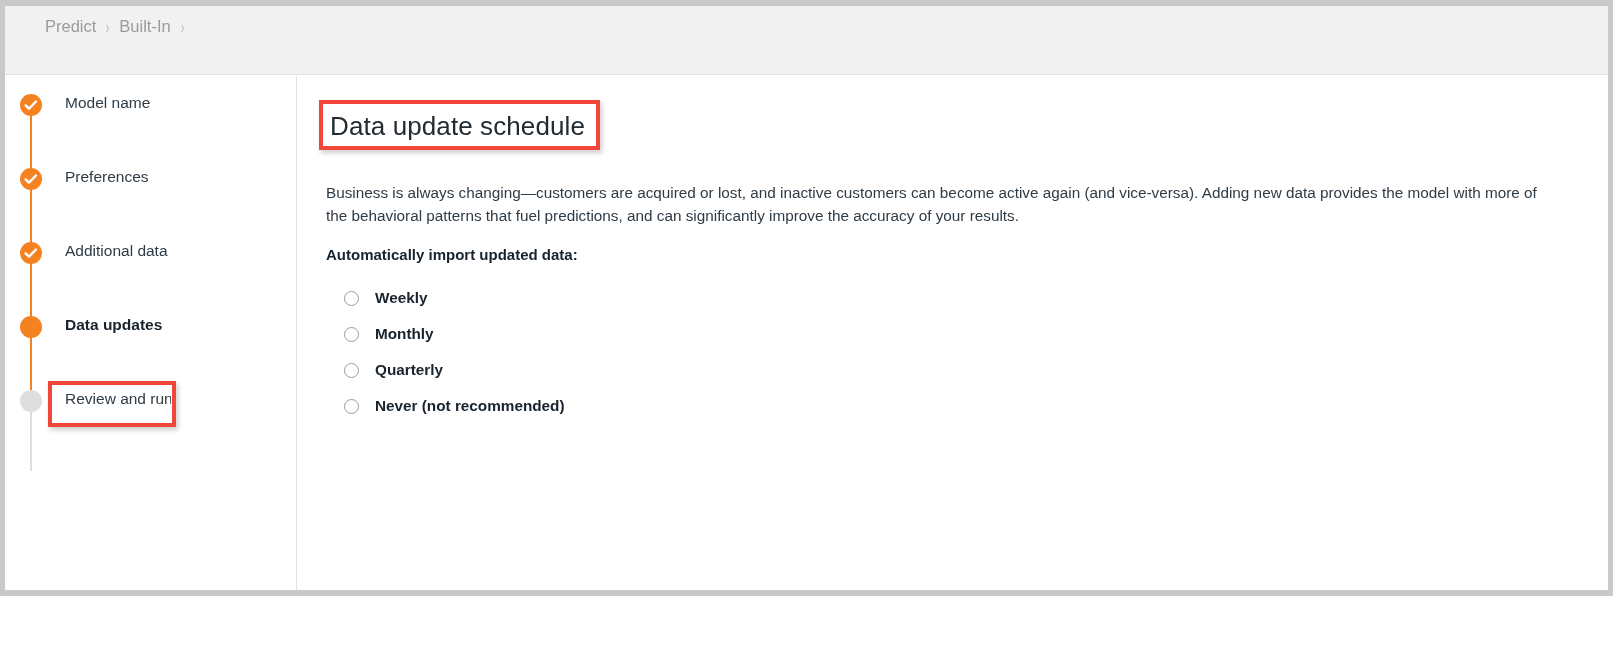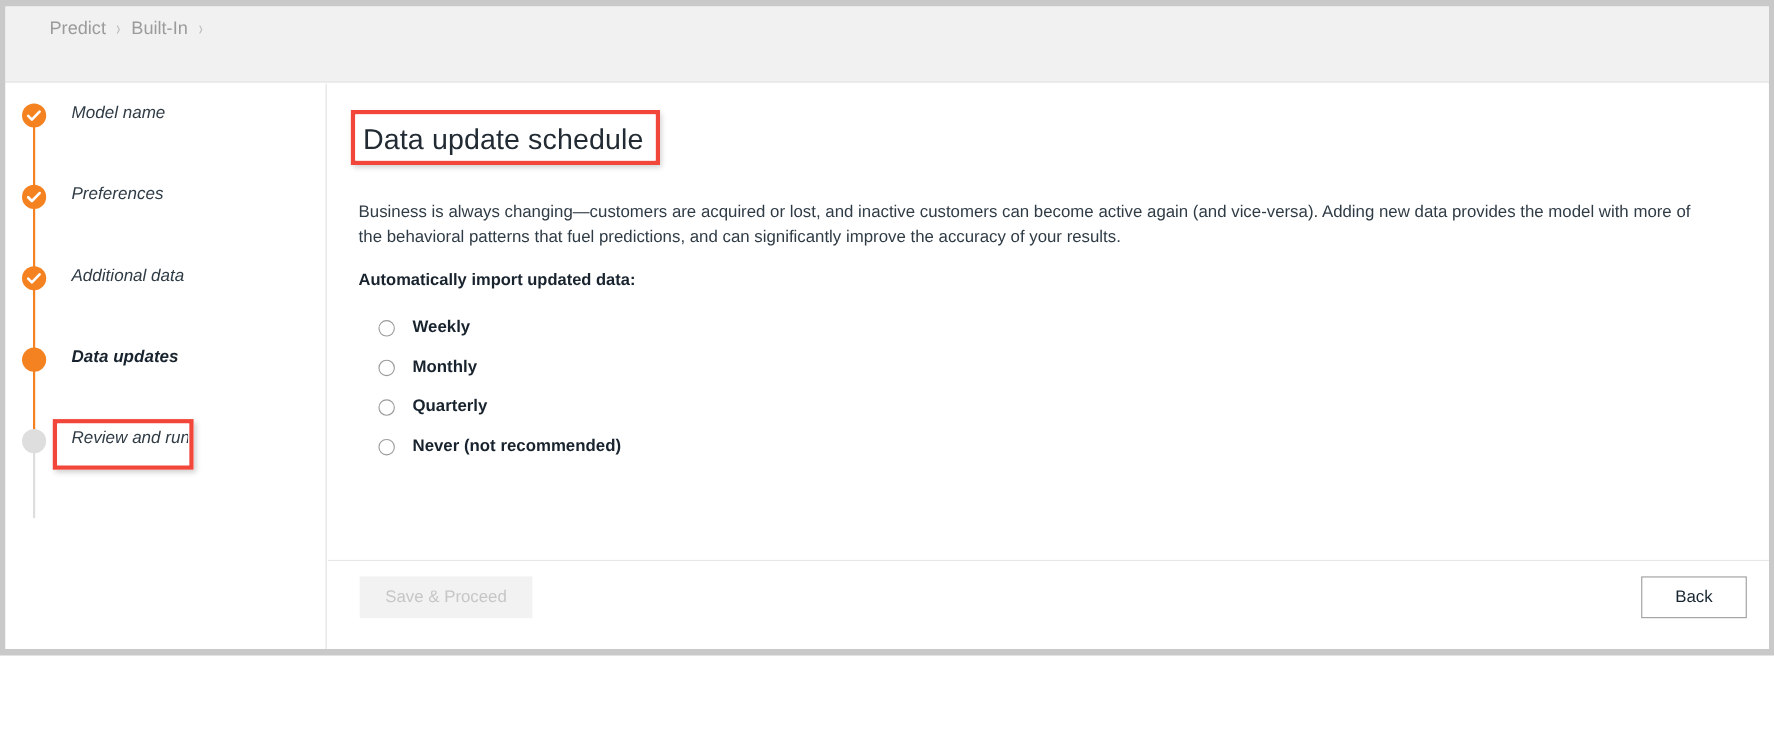--- a/index.html
+++ b/index.html
@@ -95,21 +95,20 @@
     z-index: 1;
   }
   .conn-done { background: #f58220; }
   .conn-todo { background: #dedede; }
   .step-label {
     font-size: 15.5px;
     color: #2f3b45;
     margin-left: 22px;
     margin-top: 3px;
     white-space: nowrap;
-    font-style: italic;
   }
   .step-label.is-active {
     font-weight: 700;
     color: #18232e;
   }
   
   .anno {
     position: absolute;
     border: 4px solid #f2463a;
     background: transparent;
@@ -313,18 +312,14 @@
 
         <label class="radio-row">
           <span class="radio-mark"></span>
           <span class="radio-text">Never (not recommended)</span>
         </label>
 
       </div>
     </div>
   </main>
 
-  <div class="footer">
-    <button class="btn-save" disabled="">Save &amp; Proceed</button>
-    <button class="btn-back">Back</button>
-  </div>
 
 </div>
 
 </body></html>

